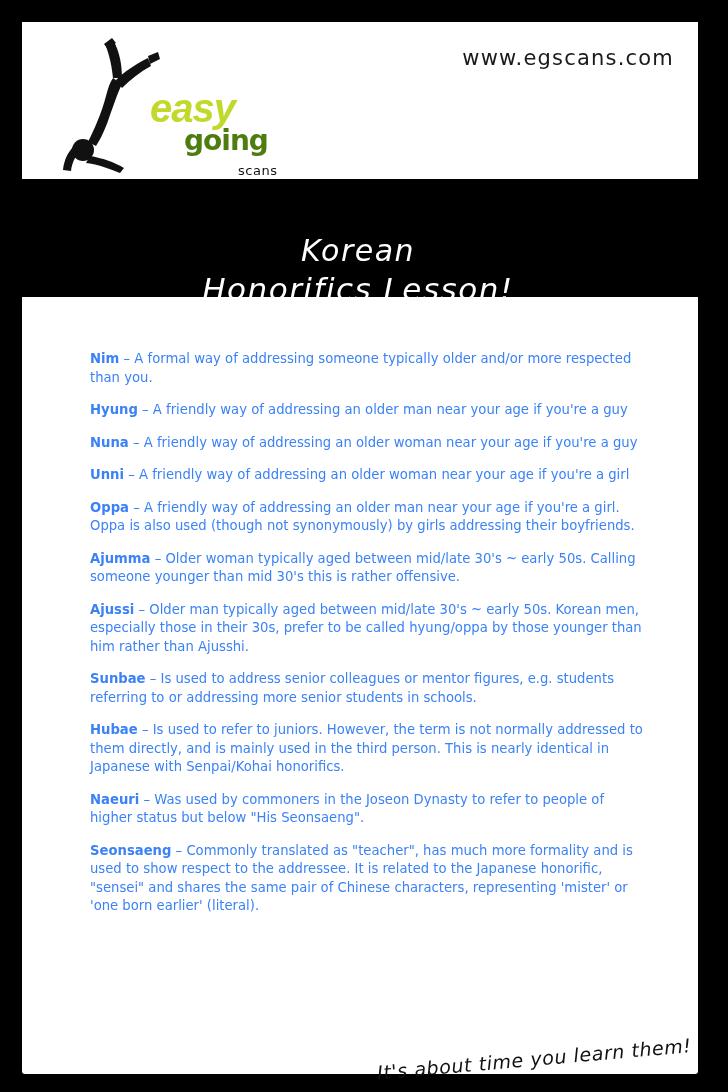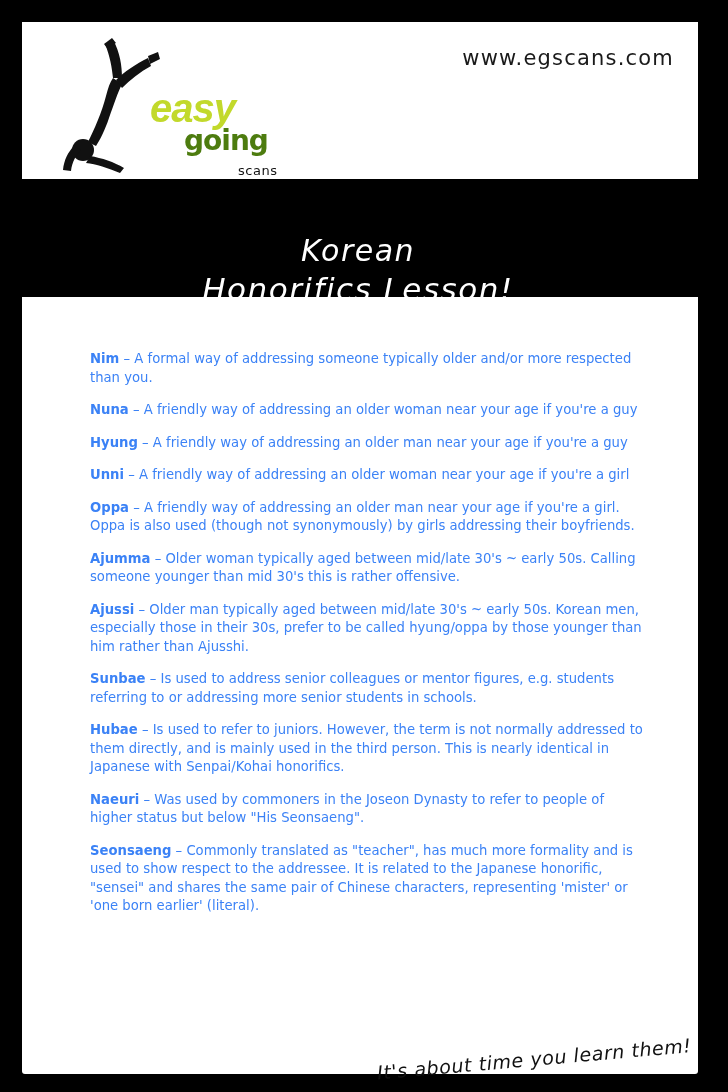--- a/index.html
+++ b/index.html
@@ -190,24 +190,24 @@
   <div class="title">
     <div class="l1">Korean</div>
     <div class="l2">Honorifics Lesson!</div>
   </div>
 
   <div class="content">
 
     <div class="entry"><span class="term">Nim</span><span> – </span><span>A formal way of addressing someone typically older and/or more respected than you.</span></div>
 
 
+    <div class="entry"><span class="term">Hyung</span><span> – </span><span>A friendly way of addressing an older man near your age if you're a guy</span></div>
+
     <div class="entry"><span class="term">Nuna</span><span> – </span><span>A friendly way of addressing an older woman near your age if you're a guy</span></div>
 
-    <div class="entry"><span class="term">Hyung</span><span> – </span><span>A friendly way of addressing an older man near your age if you're a guy</span></div>
-
     <div class="entry"><span class="term">Unni</span><span> – </span><span>A friendly way of addressing an older woman near your age if you're a girl</span></div>
 
     <div class="entry"><span class="term">Oppa</span><span> – </span><span>A friendly way of addressing an older man near your age if you're a girl. Oppa is also used (though not synonymously) by girls addressing their boyfriends.</span></div>
 
     <div class="entry"><span class="term">Ajumma</span><span> – </span><span>Older woman typically aged between mid/late 30's ~ early 50s. Calling someone younger than mid 30's this is rather offensive.</span></div>
 
     <div class="entry"><span class="term">Ajussi</span><span> – </span><span>Older man typically aged between mid/late 30's ~ early 50s. Korean men, especially those in their 30s, prefer to be called hyung/oppa by those younger than him rather than Ajusshi.</span></div>
 
     <div class="entry"><span class="term">Sunbae</span><span> – </span><span>Is used to address senior colleagues or mentor figures, e.g. students referring to or addressing more senior students in schools.</span></div>
 

